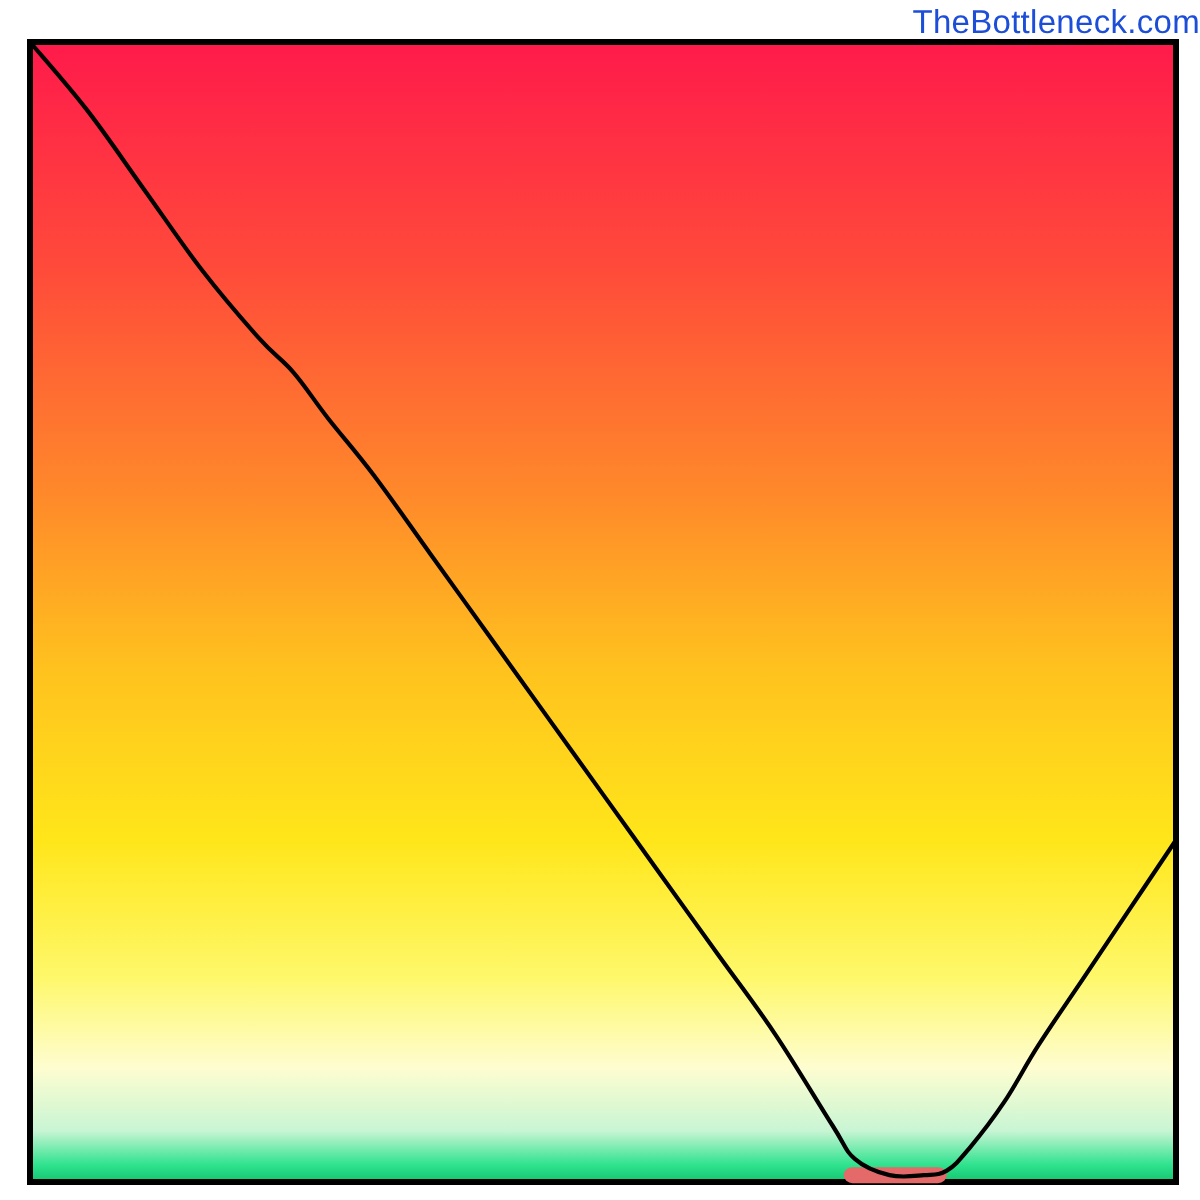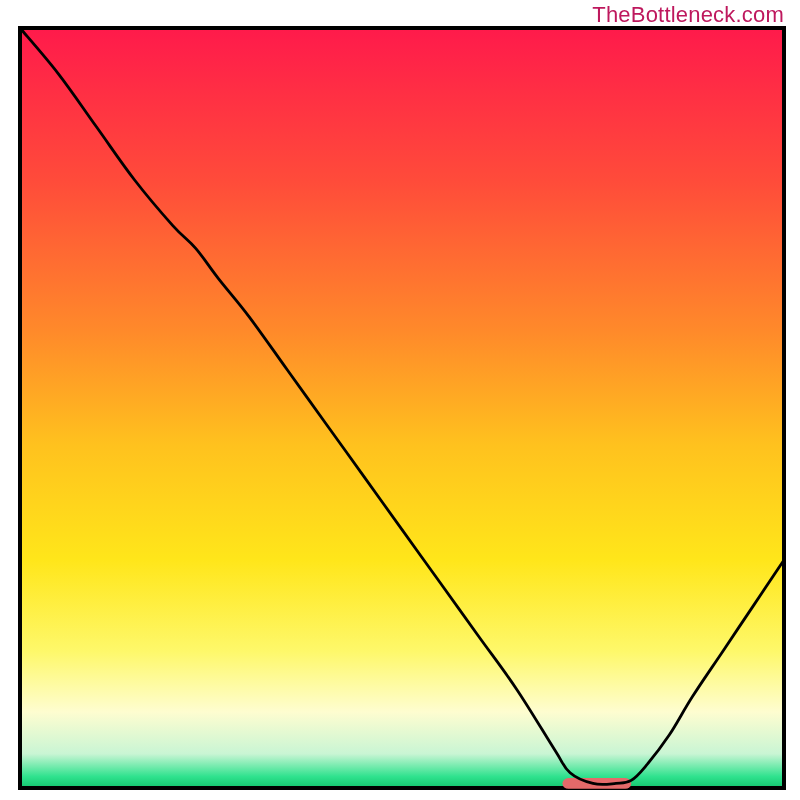--- a/index.html
+++ b/index.html
@@ -16,24 +16,24 @@
     height: 800px;
   }
   svg {
     position: absolute;
     top: 0;
     left: 0;
   }
   .watermark {
     position: absolute;
     top: 2px;
-    right: 16px;
+    right: 0;
     font-size: 22px;
     font-weight: 400;
-    color: #be185d;
+    color: #1d4ed8;
     letter-spacing: 0.2px;
   }
 </style>
 </head>
 <body>
 
 <div class="stage">
 
   <svg width="800" height="800" viewBox="0 0 800 800">
     <defs>

